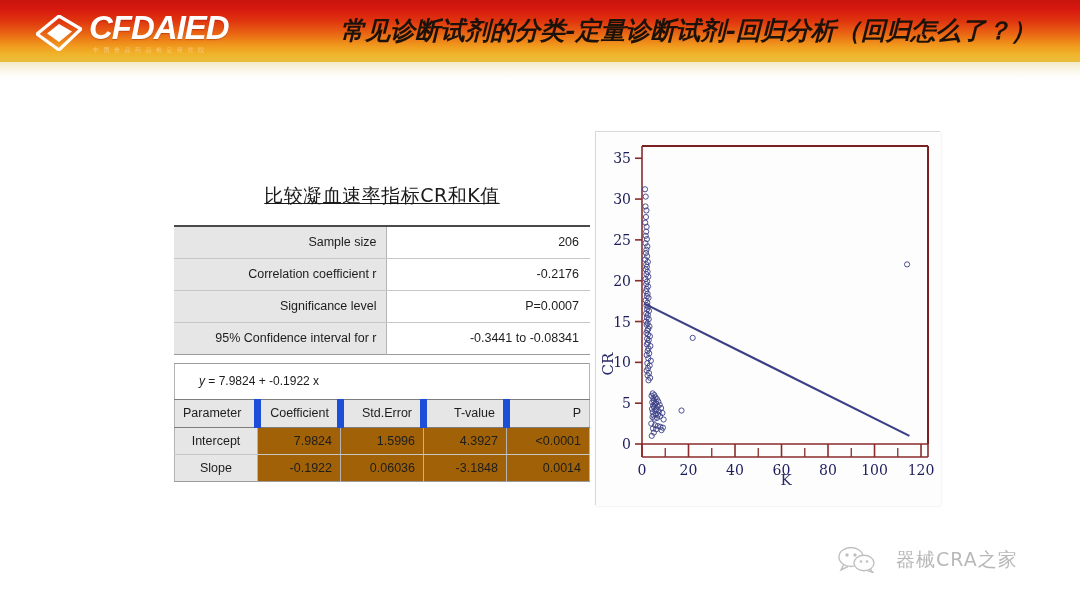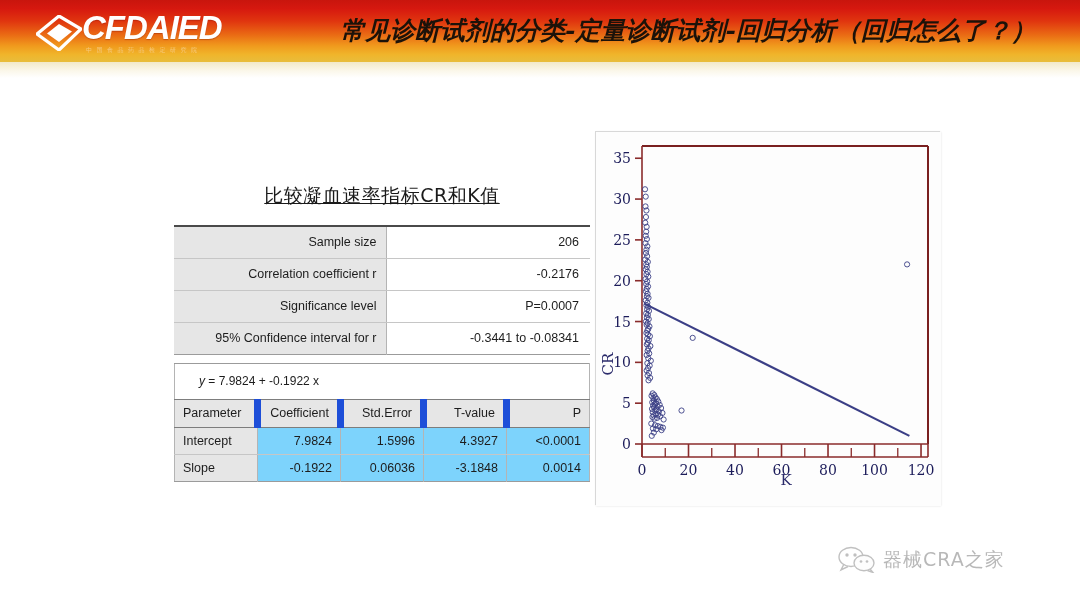--- a/index.html
+++ b/index.html
@@ -19,21 +19,21 @@
         #c9150d 0%, #d6180f 14%, #e0350f 34%,
         #ea6a14 56%, #f09a1d 74%, #f0b52b 88%, #e8bd3c 100%);
     overflow: hidden;
   }
   .banner-fade {
     position: absolute; left: 0; top: 62px; width: 1080px; height: 16px;
     background: linear-gradient(to bottom, #f2e9c9 0%, #fbf7ea 55%, #ffffff 100%);
   }
   .logo-wrap {
     position: absolute; left: 36px; top: 11px;
-    display: flex; align-items: center; 
+    display: flex; align-items: center; gap: 7px;
   }
   .logo-diamond { width: 46px; height: 36px; }
   .logo-text-block { position: relative; }
   .logo-text {
     font-family: "Liberation Sans", sans-serif;
     font-style: italic; font-weight: bold;
     font-size: 33px; letter-spacing: -1px;
     color: #ffffff; line-height: 34px;
     text-shadow: 0 1px 1px rgba(120,20,0,0.35);
   }
@@ -91,43 +91,43 @@
   .eqrow .eq-y { font-style: italic; }
   .tbl-reg th {
     background: #e6e6e6; font-size: 12.5px; font-weight: normal;
     color: #1d1d1d; height: 28px; padding: 0 8px;
     border-right: 7px solid #1d4ed8; border-bottom: 1.5px solid #7d7d7d;
   }
   .tbl-reg th:last-child { border-right: none; }
   .tbl-reg td.cell {
     font-size: 12.5px; color: #1d1d1d; height: 27px; padding: 0 8px;
     border-right: 1px solid #b4b4b4; border-bottom: 1px solid #c6c6c6;
-    background: #7dd3fc; text-align: right;
+    background: #a16207; text-align: right;
   }
   .tbl-reg td.cell:last-child { border-right: none; }
-  .tbl-reg td.cell.lbl { background: #e6e6e6; text-align: left; margin-left: 8px; }
+  .tbl-reg td.cell.lbl { background: #e6e6e6; text-align: center; margin-left: 8px; }
   .tbl-reg tr:last-child td.cell { border-bottom: none; }
   .col-p { text-align: right; }
   .th-param { text-align: left; }
   .th-num   { text-align: right; }
 
   
   .chart-box {
     position: absolute; left: 595px; top: 131px;
     width: 345px; height: 374px;
     background: #fdfdfd;
     border: 1px solid #d8d8d8;
     box-shadow: 1px 1px 2px rgba(0,0,0,0.13);
   }
   .chart-svg { display: block; width: 345px; height: 374px; }
 
   
   .watermark {
     position: absolute; left: 838px; top: 546px;
-    display: flex; align-items: center; gap: 7px;
+    display: flex; align-items: center; gap: 20px;
     opacity: .62;
   }
   .wm-label {
     font-family: "DejaVu Sans", sans-serif;
     font-size: 19px; color: #8e8e8e; letter-spacing: 1px;
     white-space: nowrap;
   }
   .page-num {
     position: absolute; left: 1086px; top: 578px;
     font-family: "Liberation Serif", serif;

